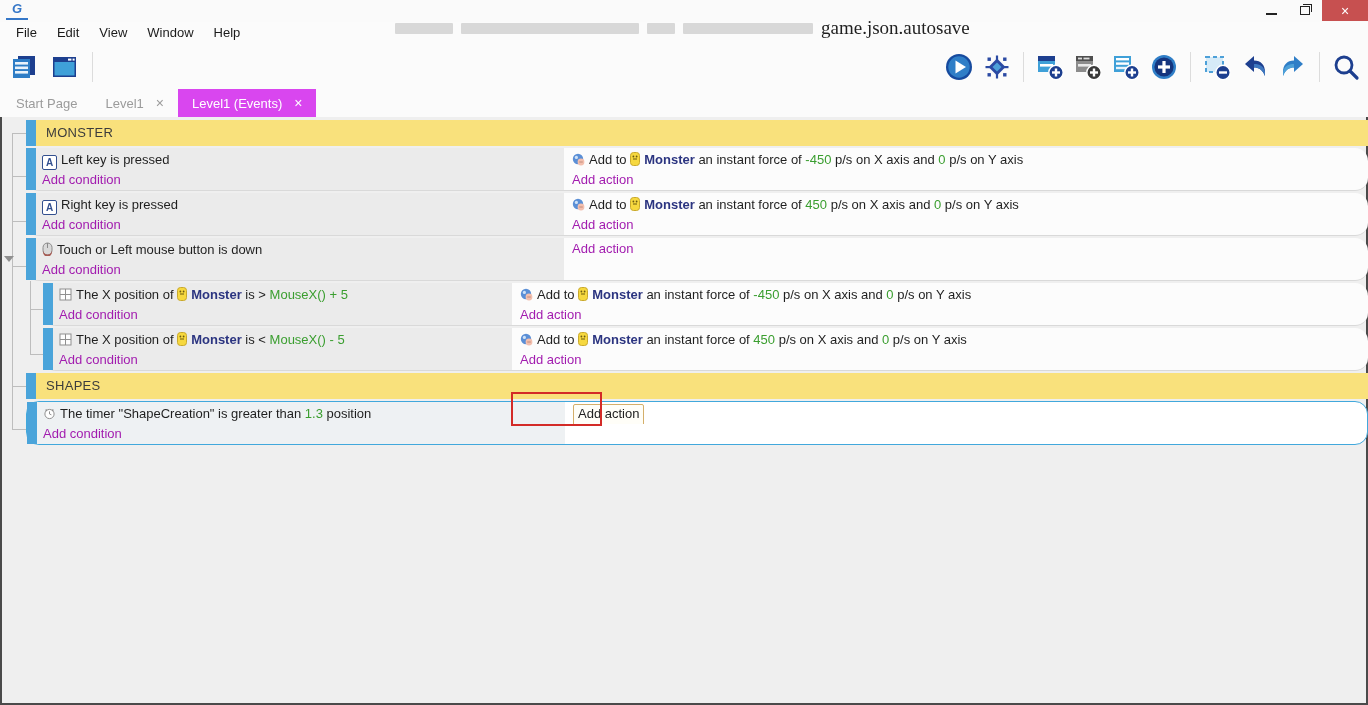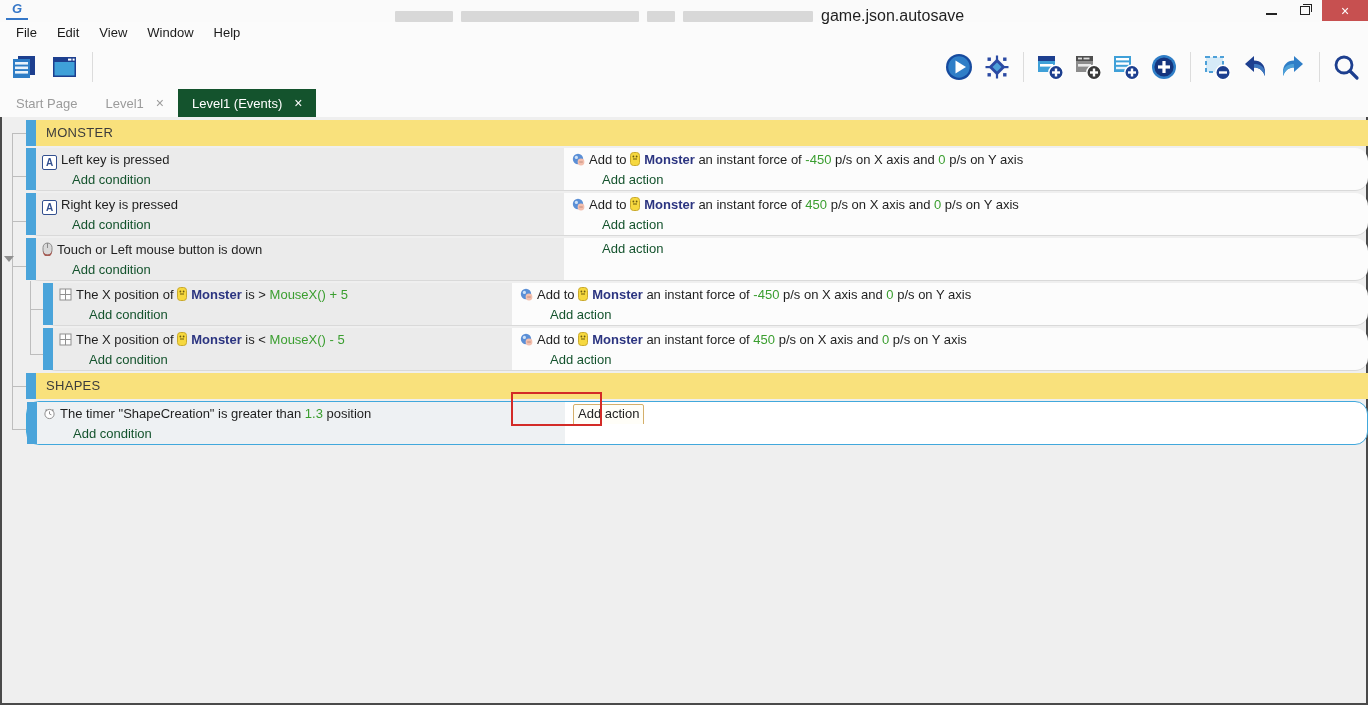--- a/index.html
+++ b/index.html
@@ -6,59 +6,59 @@
   body{
     width:1368px;height:705px;position:relative;overflow:hidden;
     background:#efefef;
     font-family:"Liberation Sans", sans-serif;
     box-shadow: inset 2px 0 0 #4a4a4a, inset -2px 0 0 #4a4a4a, inset 0 -2px 0 #4a4a4a;
   }
   
   .titlebar{height:22px;background:#fafafa;display:flex;align-items:center;position:relative;}
   .logo{width:22px;text-align:center;font-weight:bold;font-style:italic;font-size:13px;color:#3577c8;
         border-bottom:2px solid #3577c8;margin-left:6px;line-height:14px;height:16px;}
-  .title-center{position:absolute;left:395px;top:5px;height:22px;display:flex;align-items:center;gap:8px;
-        font-size:16px;color:#1f1f1f;white-space:nowrap;}
+  .title-center{position:absolute;left:395px;top:17px;height:22px;display:flex;align-items:center;gap:8px;
+        font-size:19px;color:#1f1f1f;white-space:nowrap;font-family:Liberation Serif, serif;}
   .redact{display:inline-block;height:11px;background:#d8d8d8;border-radius:1px;}
   .win-controls{position:absolute;right:0;top:0;height:22px;display:flex;}
   .wbtn{width:34px;height:21px;display:flex;align-items:center;justify-content:center;cursor:default;}
   .wbtn.close{width:46px;color:#fff;font-size:14px;line-height:20px;}
   .min-glyph{width:11px;height:2px;background:#222;margin-top:6px;}
   .rest-glyph{width:8px;height:7px;border:1px solid #222;position:relative;background:#fafafa;}
   .rest-glyph:before{content:"";position:absolute;left:2px;top:-3px;width:8px;height:7px;border:1px solid #222;border-left-width:0;border-bottom-width:0;}
   
   .menubar{height:22px;background:#fbfbfb;display:flex;align-items:center;font-size:13px;color:#1a1a1a;padding-left:6px;}
   .menu-item{padding:0 10px;height:22px;line-height:22px;}
   
   .toolbar{height:45px;background:#fbfbfb;display:flex;align-items:center;position:relative;}
   .tb-left{display:flex;align-items:center;gap:8px;padding-left:8px;}
   .tb-right{position:absolute;right:6px;top:0;height:45px;display:flex;align-items:center;gap:6px;}
   .tb-btn{width:32px;height:32px;display:flex;align-items:center;justify-content:center;}
   .tb-sep{width:1px;height:30px;background:#dcdcdc;margin:0 4px;}
   
   .tabbar{height:28px;background:#fbfbfb;display:flex;align-items:flex-start;padding-left:2px;}
   .tab{height:28px;display:flex;align-items:center;padding:0 14px;font-size:13px;color:#9b9b9b;white-space:nowrap;}
   .tab .tab-x{margin-left:12px;font-size:14px;color:#9b9b9b;}
-  .tab.active{background:#14532d;color:#fff;}
+  .tab.active{background:#d946ef;color:#fff;}
   .tab.active .tab-x{color:#fff;}
   
   #events-sheet{position:relative;padding-top:3px;}
   .ev-row{display:flex;margin-bottom:2px;border-bottom:1px solid #d9d9d9;background:#fcfcfc;border-radius:13px;}
   .ev-row.depth0{margin-left:26px;}
   .ev-row.depth1{margin-left:43px;}
   .bar{width:10px;background:#4aa4da;flex:none;}
   .grp{height:26px;border-bottom:none;}
   .grp-label{flex:1;background:#f9e17c;font-size:13px;color:#3c3c3c;line-height:26px;padding-left:10px;letter-spacing:.3px;}
   .evt{height:42px;}
   .cond{background:#ebebeb;margin-right:2px;padding-top:1px;box-sizing:border-box;}
   .depth0 .cond{width:528px;}
   .depth1 .cond{width:459px;}
   .act{flex:1;padding-top:1px;}
   .line{height:21px;line-height:21px;font-size:13px;color:#1f1f1f;padding-left:6px;white-space:nowrap;overflow:hidden;}
-  .line.ph{height:19px;line-height:19px;color:#14532d;margin-left:30px;}
+  .line.ph{height:19px;line-height:19px;color:#a21caf;}
   .seg-object{color:#2b3480;font-weight:bold;}
   .seg-value{color:#3a9e2f;}
   .ev-row.selected{border:1px solid #41a8dc;background:#fff;height:44px;box-sizing:border-box;}
   .ev-row.selected .cond{background:#eef1f3;}
   .focus-box{display:inline-block;border:1px solid #d4af6a;background:#fffef8;border-radius:2px;
              padding:0 4px;line-height:18px;height:20px;color:#222;}
   
   .ic{display:inline-block;vertical-align:-2px;margin-right:4px;}
   .key{width:13px;height:13px;border:1px solid #33508f;border-radius:2px;background:#fff;color:#33508f;
        font-weight:bold;font-size:10px;line-height:13px;text-align:center;vertical-align:-2px;}

